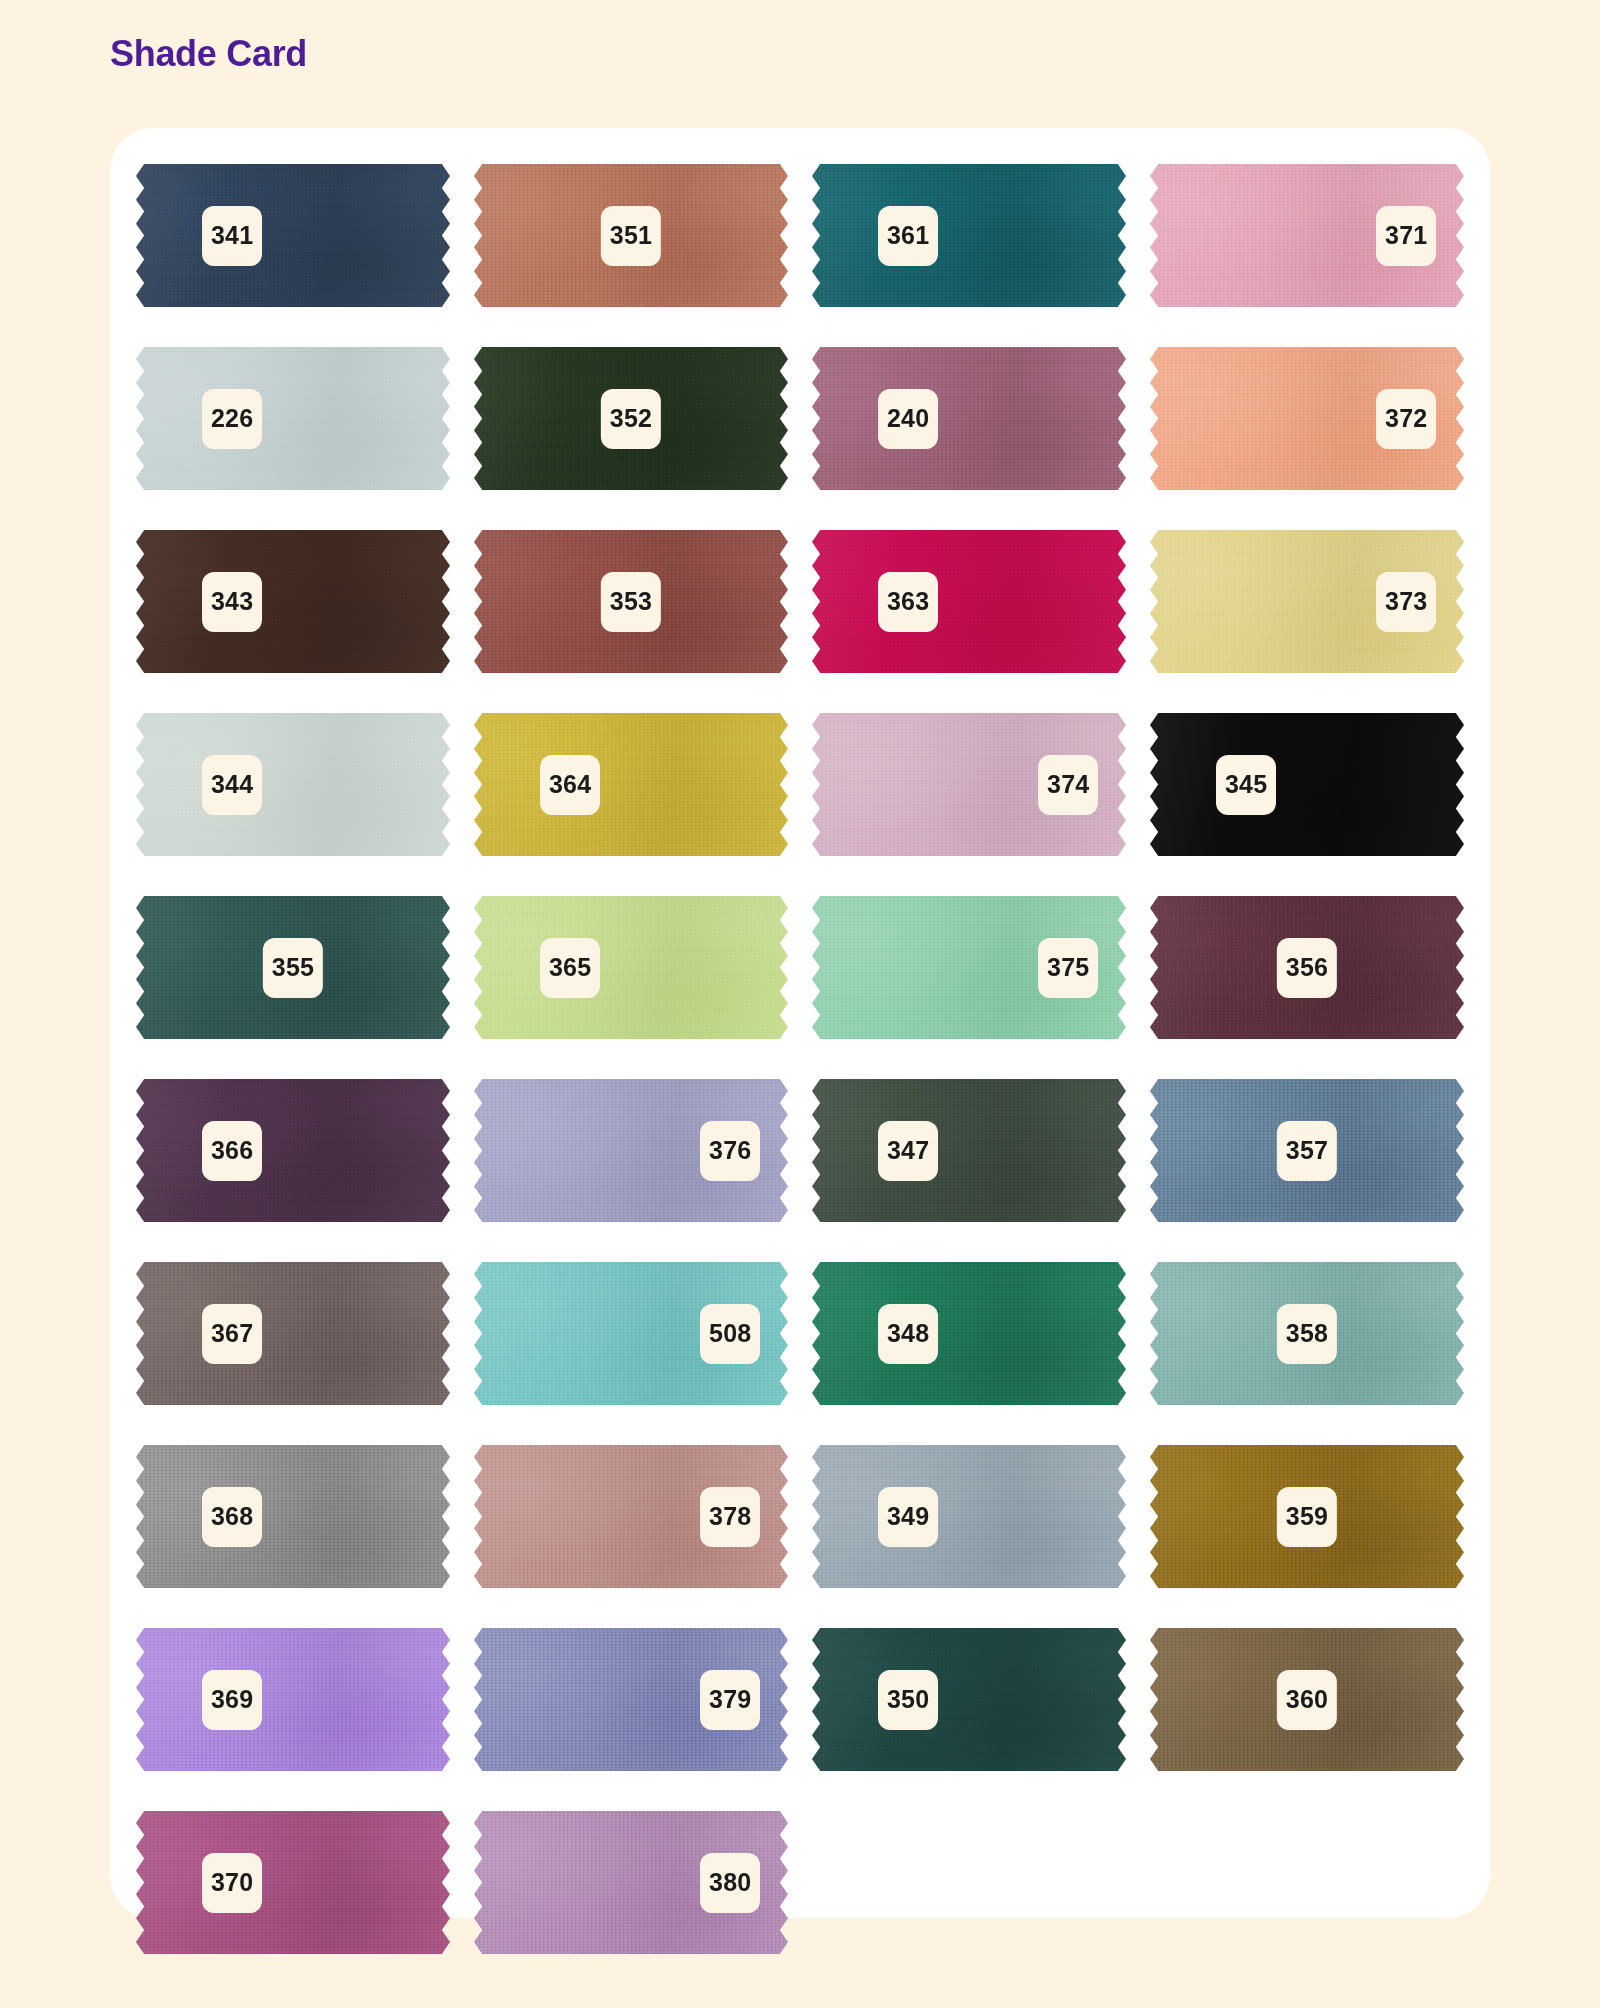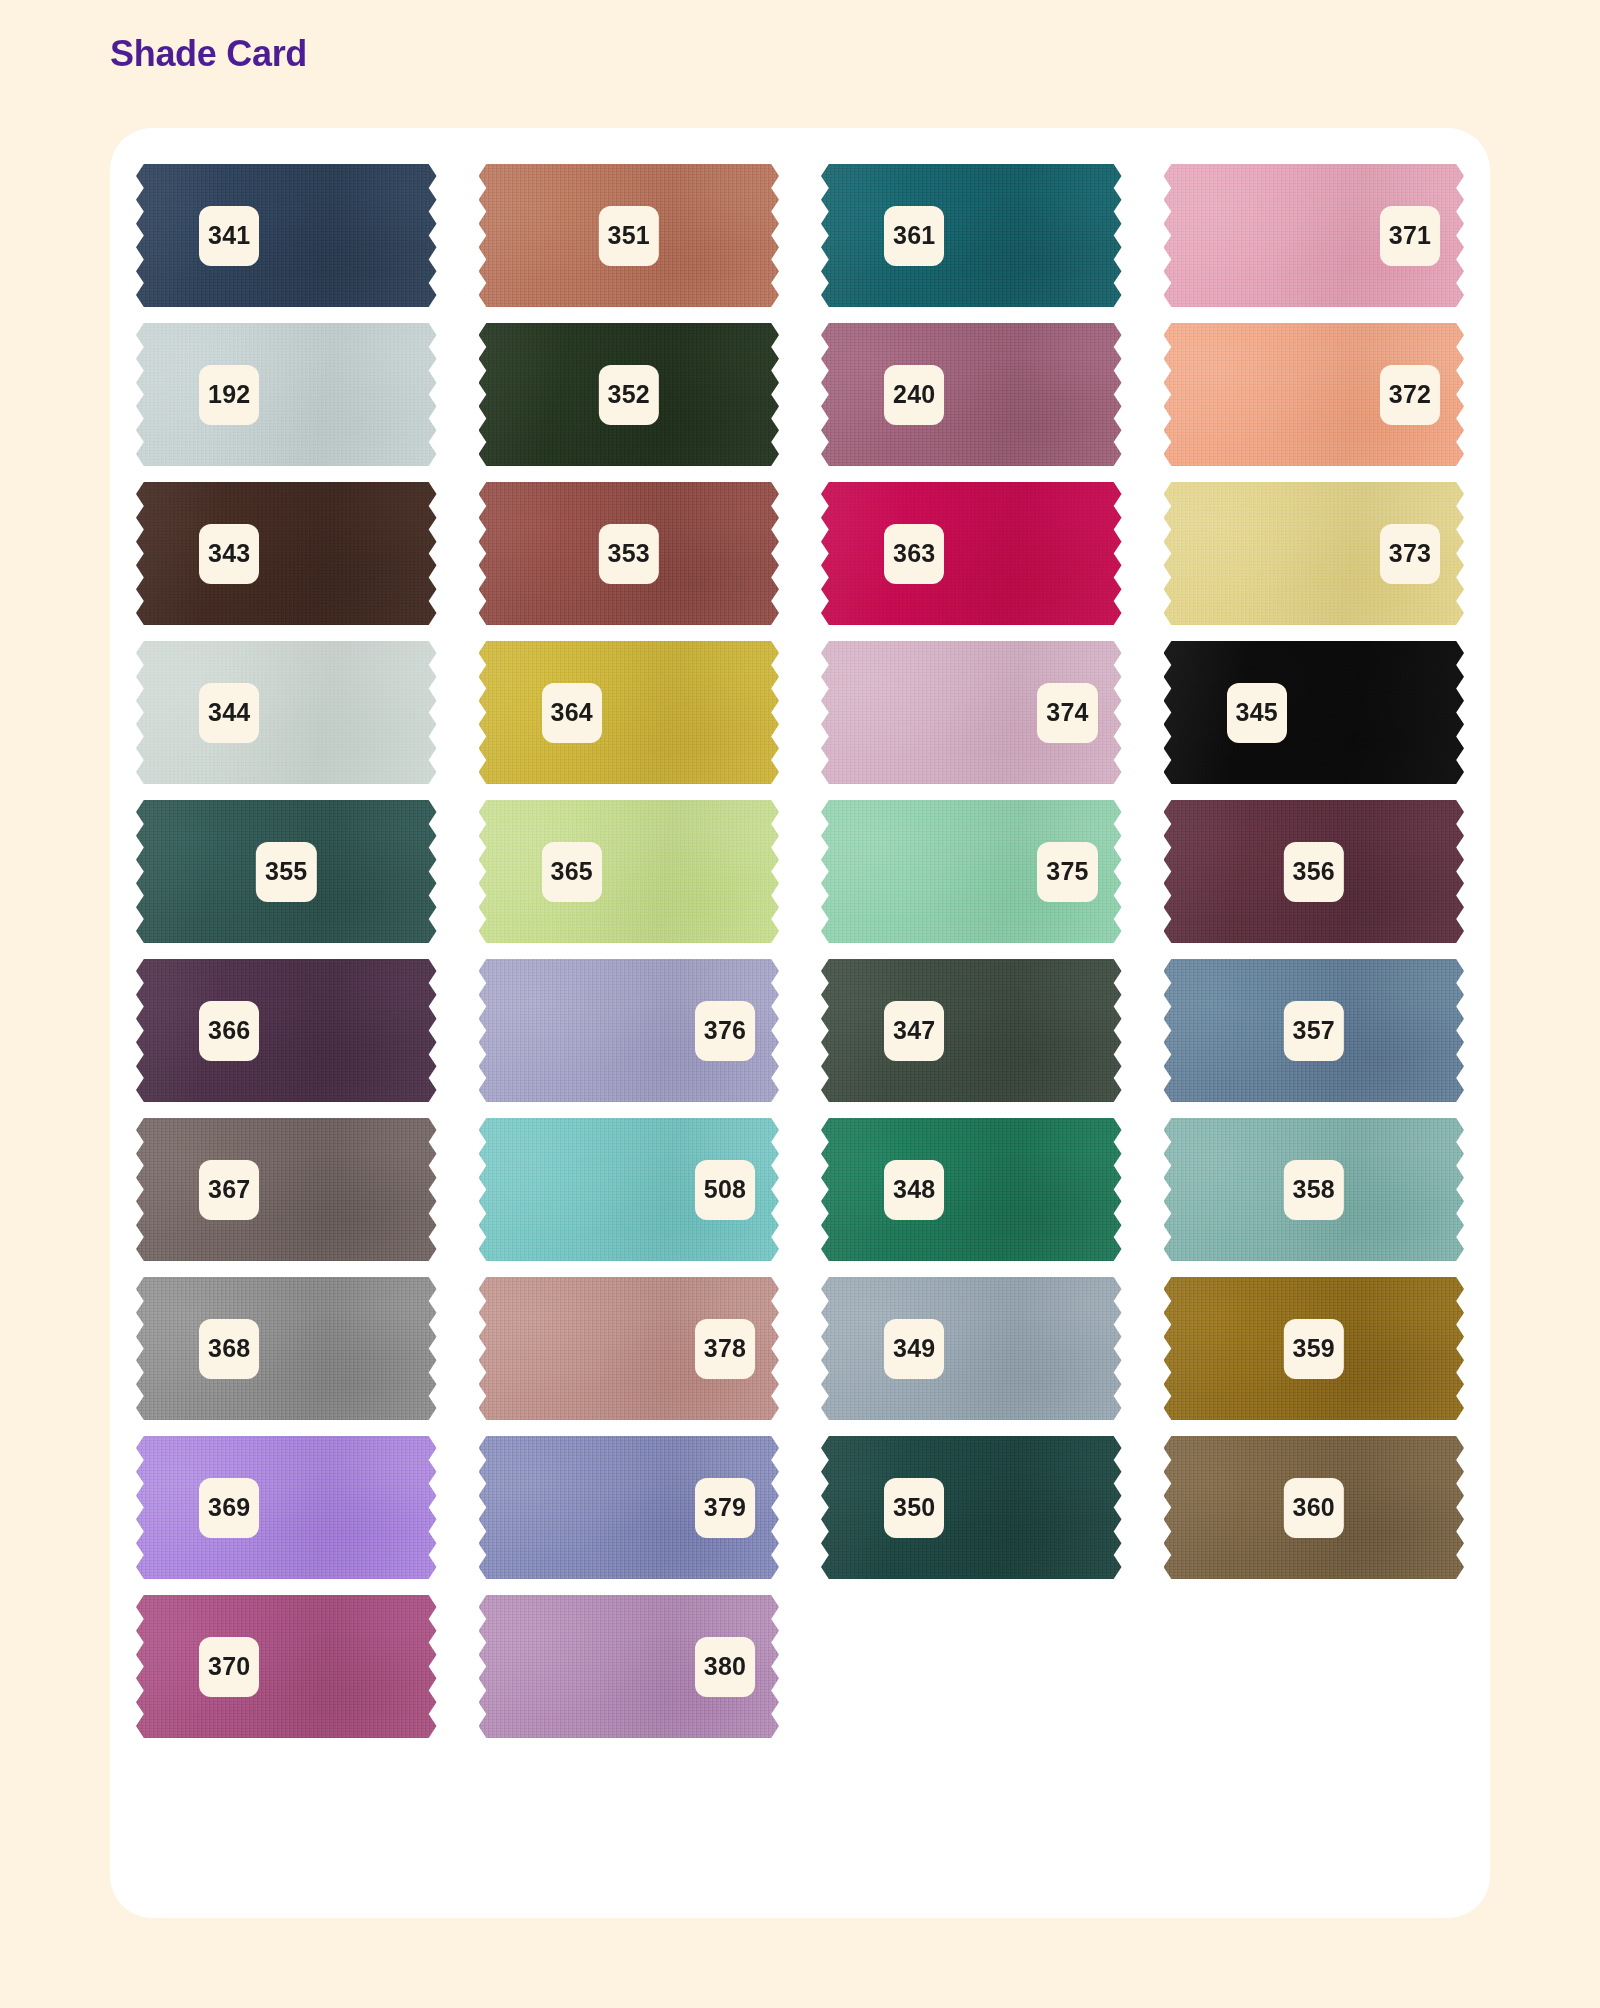--- a/index.html
+++ b/index.html
@@ -26,20 +26,21 @@
   }
   #grid {
     position:absolute;
     left:26px; top:28px;
     width:1328px;
     display:grid;
     grid-template-columns:repeat(4, 1fr);
     grid-auto-rows:159px;
     column-gap:42px;
     row-gap:0px;
+    gap:24px;
   }
   .cell {
     position:relative;
     width:100%;
     height:159px;
     display:flex;
     align-items:center;
   }
   
   .swatch {
@@ -148,21 +149,21 @@
           <div class="weave"></div>
           <div class="sheen"></div>
         </div>
         <div class="chip pos-right">371</div>
       </div>
       <div class="cell">
         <div class="swatch" style="background: rgb(197, 209, 209);">
           <div class="weave"></div>
           <div class="sheen"></div>
         </div>
-        <div class="chip pos-left">192</div>
+        <div class="chip pos-left">226</div>
       </div>
       <div class="cell">
         <div class="swatch" style="background: rgb(35, 51, 31);">
           <div class="weave"></div>
           <div class="sheen"></div>
         </div>
         <div class="chip pos-center">352</div>
       </div>
       <div class="cell">
         <div class="swatch" style="background: rgb(154, 95, 117);">

